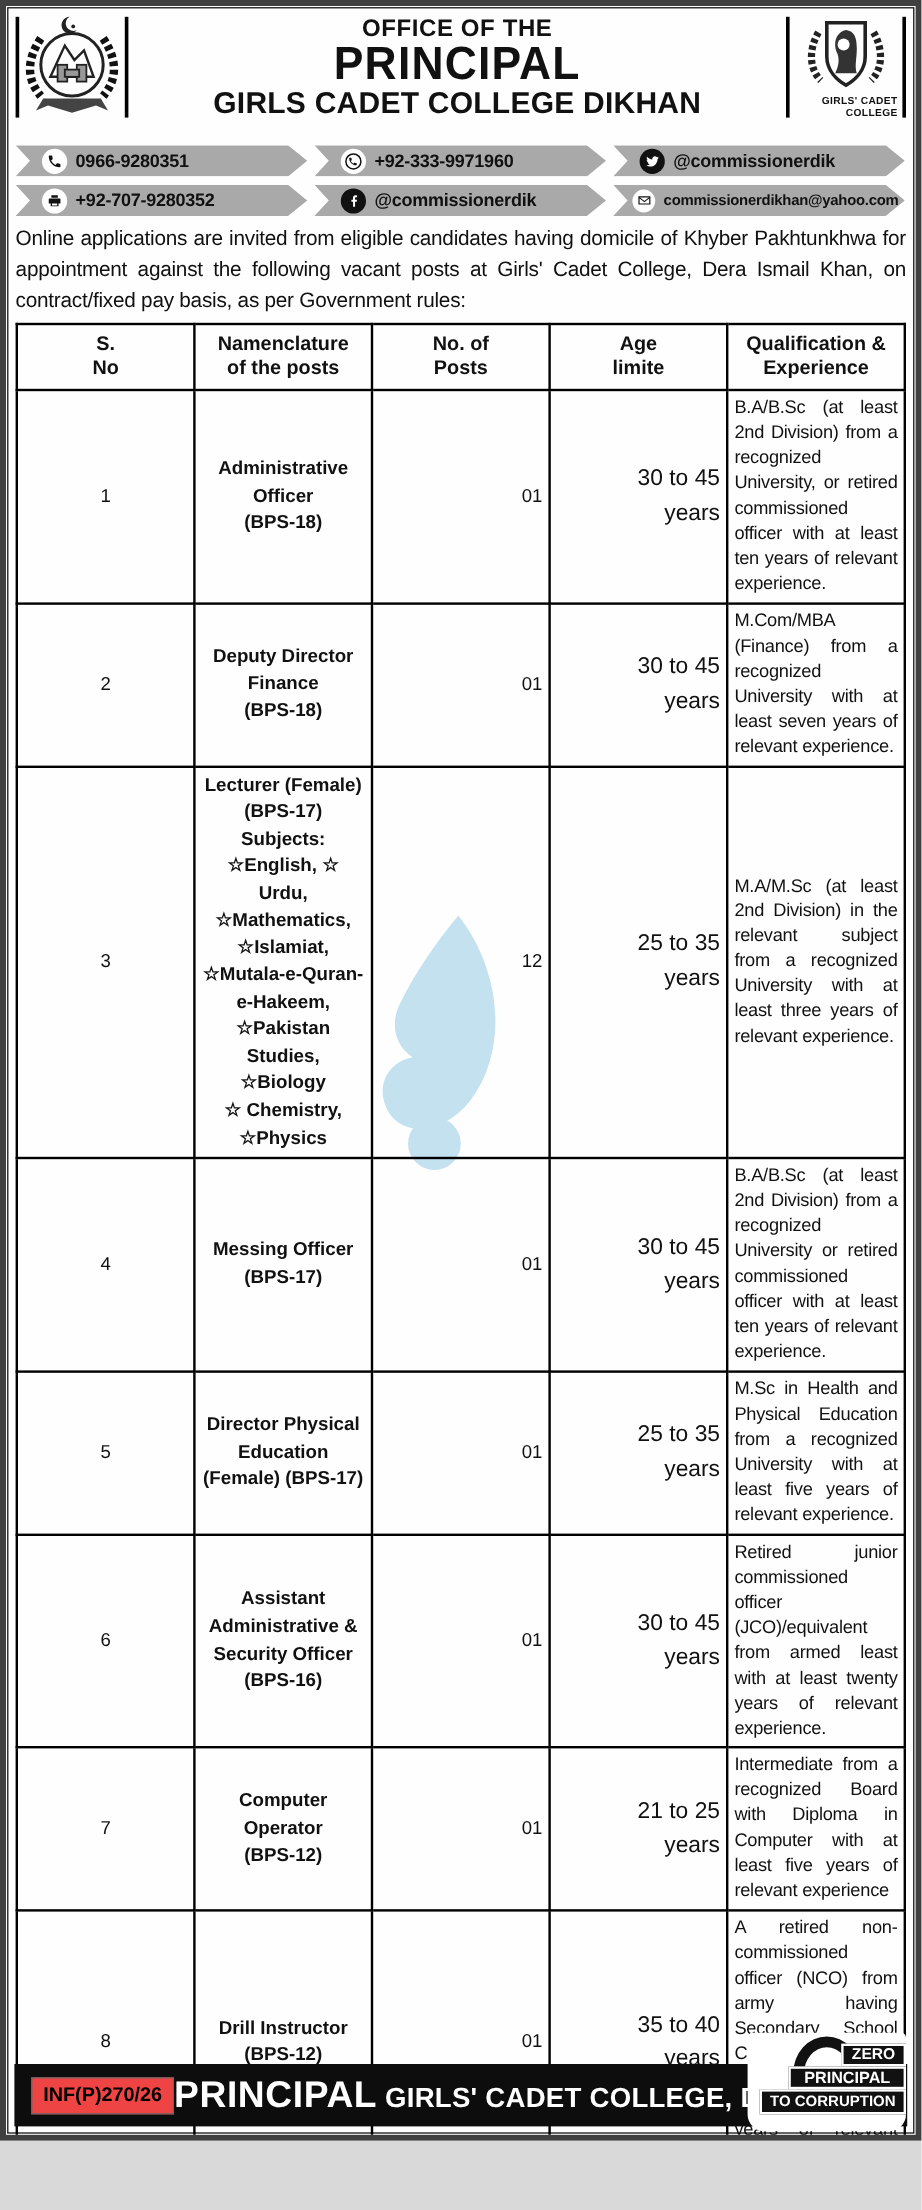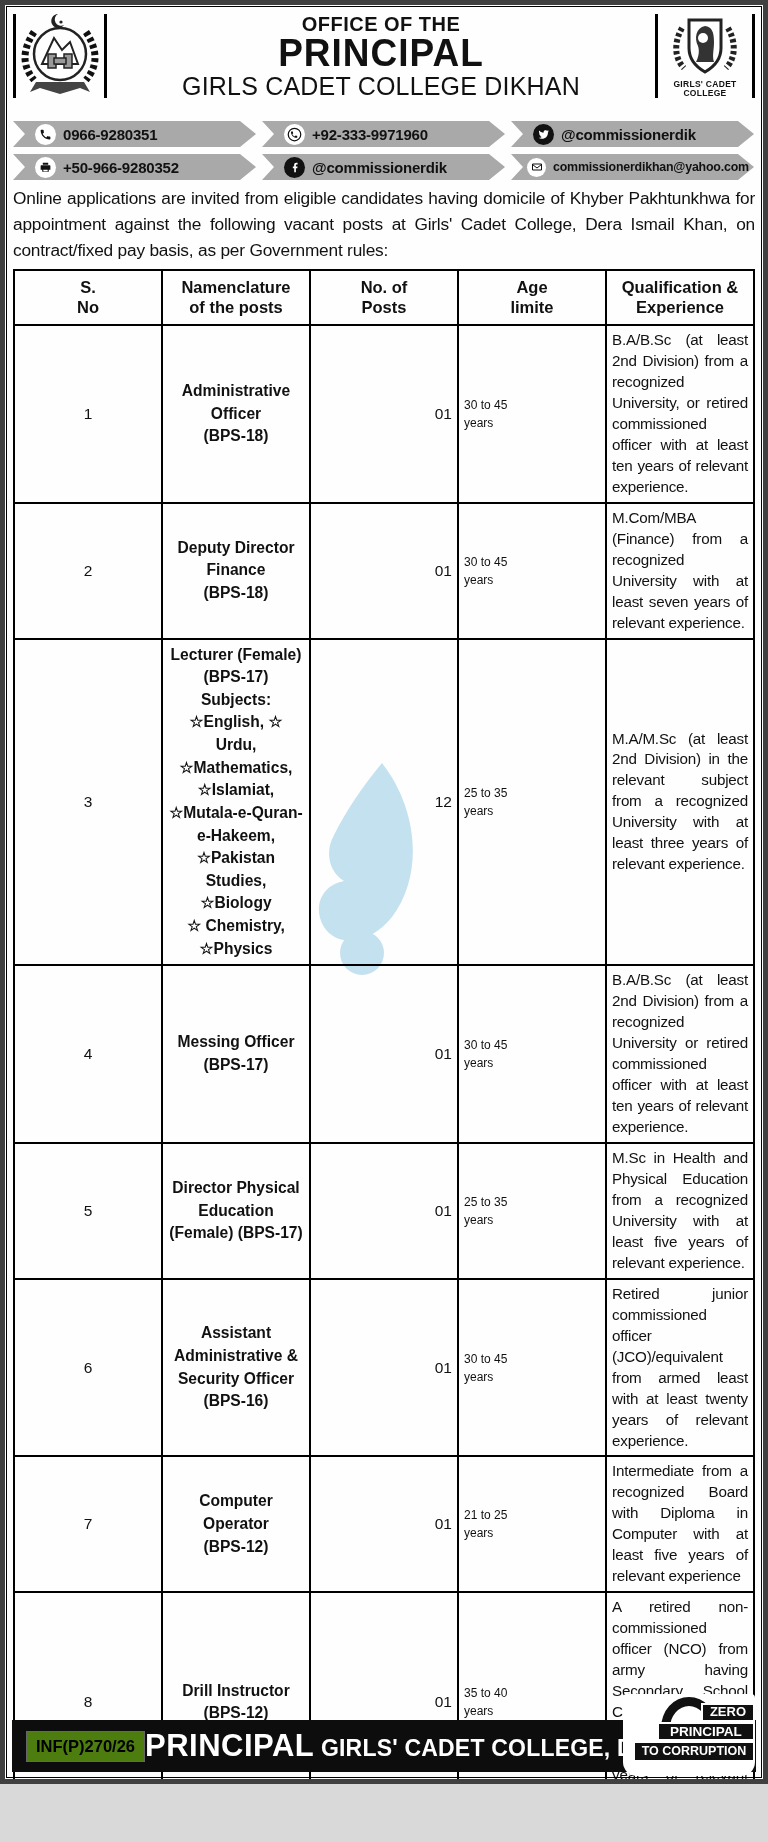--- a/index.html
+++ b/index.html
@@ -8,22 +8,22 @@
   .inner-frame{position:absolute;inset:1px;border:1px solid #000;pointer-events:none;z-index:4;}
   .content{position:relative;padding:4px 8px 0 8px;z-index:2;}
 
   
   .header{display:flex;align-items:stretch;height:90px;margin-top:2px;}
   .logo-wrap{display:flex;align-items:center;gap:4px;}
   .vbar{width:3px;background:#000;height:84px;}
   .title-block{flex:1;text-align:center;line-height:1.02;padding-top:3px;}
   .t-top{font-size:20px;font-weight:bold;letter-spacing:.5px;}
   .t-main{font-size:37px;font-weight:bold;letter-spacing:1px;transform:scaleY(1.05);}
-  .t-sub{font-size:25px;font-weight:normal;letter-spacing:.2px;margin-top:2px;}
-  .crest-caption{font-size:8.5px;font-weight:bold;text-align:center;line-height:1.1;letter-spacing:.3px;}
+  .t-sub{font-size:25px;font-weight:bold;letter-spacing:.2px;margin-top:2px;}
+  .crest-caption{font-size:8.5px;font-weight:bold;text-align:right;line-height:1.1;letter-spacing:.3px;}
 
   
   .contacts{display:flex;flex-wrap:wrap;gap:7px 6px;margin:20px 0 6px 0;}
   .ribbon{position:relative;width:243px;height:26px;background:var(--ribbon_gray,#aaa);
           display:flex;align-items:center;box-sizing:border-box;
           clip-path:polygon(0 0,calc(100% - 16px) 0,100% 50%,calc(100% - 16px) 100%,0 100%,12px 50%);}
   .cicon{width:21px;height:21px;border-radius:50%;background:#fff;display:flex;align-items:center;
          justify-content:center;margin:0 7px 0 22px;flex:none;}
   .cicon.dark{background:#111;}
   .ctext{font-size:15px;font-weight:bold;letter-spacing:-.2px;white-space:nowrap;}
@@ -36,27 +36,27 @@
               transform-origin:center;}
   .intro{font-size:17.3px;line-height:1.5;text-align:justify;margin:2px 0 5px 0;letter-spacing:-.2px;}
 
   
   table.posts{border-collapse:collapse;width:100%;table-layout:fixed;background:transparent;}
   table.posts th,table.posts td{border:2px solid #000;padding:4px 5px;vertical-align:middle;}
   table.posts th{font-size:16.5px;font-weight:bold;text-align:center;line-height:1.25;padding:6px 2px;}
   td.c-no{width:5.5%;text-align:center;font-size:15.5px;}
   td.c-name{width:32.5%;text-align:center;font-weight:bold;font-size:15.6px;line-height:1.45;}
   td.c-posts{width:7.5%;text-align:right;font-size:15.5px;}
-  td.c-age{width:10.5%;text-align:left;font-size:12px;line-height:1.5;}
+  td.c-age{width:10.5%;text-align:right;font-size:19px;line-height:1.5;}
   td.c-qual{width:44%;text-align:justify;font-size:15.2px;line-height:1.38;letter-spacing:-.2px;}
 
   
   .footer-bar{position:absolute;left:7px;right:7px;bottom:7px;height:52px;background:#0d0d0d;
               display:flex;align-items:center;z-index:3;}
-  .ref-box{background:#4d7c0f;color:#000;font-weight:bold;font-size:16.5px;padding:5px 9px;margin-left:14px;
+  .ref-box{background:#ef4444;color:#000;font-weight:bold;font-size:16.5px;padding:5px 9px;margin-left:14px;
            border:1px solid #666;}
   .footer-center{flex:1;text-align:center;color:#fff;white-space:nowrap;padding-right:120px;}
   .f-principal{font-size:31px;font-weight:bold;letter-spacing:.5px;}
   .f-college{font-size:23px;font-weight:bold;letter-spacing:.2px;}
   .badge{position:absolute;right:8px;bottom:3px;width:132px;height:82px;background:#fff;z-index:6;
          border-radius:4px 4px 14px 14px;display:flex;flex-direction:column;align-items:flex-end;justify-content:flex-start;}
   .badge .ring{position:absolute;top:3px;left:50%;transform:translateX(-50%);width:56px;height:62px;
                border:9px solid #111;border-radius:50%;box-sizing:border-box;}
   .badge .b1,.badge .b2,.badge .b3{position:relative;background:#111;color:#fff;font-weight:bold;text-align:center;
                border:2px solid #fff;line-height:1.15;}
@@ -149,21 +149,21 @@
             </svg>
           </span>
           <span class="ctext">@commissionerdik</span>
         </div>
         <div class="ribbon">
           <span class="cicon">
             <svg viewBox="0 0 24 24" width="13" height="13">
               <path fill="#111" d="M7 3h10v4H7zM4 8h16a1 1 0 0 1 1 1v7h-3v4H6v-4H3V9a1 1 0 0 1 1-1zm4 8v3h8v-3H8z"></path>
             </svg>
           </span>
-          <span class="ctext">+50-966-9280352</span>
+          <span class="ctext">+92-707-9280352</span>
         </div>
         <div class="ribbon">
           <span class="cicon dark">
             <svg viewBox="0 0 24 24" width="14" height="14">
               <path fill="#fff" d="M13.5 21v-7h2.4l.4-3h-2.8V9.1c0-.9.2-1.5 1.5-1.5h1.4V4.9c-.3 0-1.2-.1-2.2-.1-2.2 0-3.7 1.3-3.7 3.8V11H8.3v3h2.4v7h2.8z"></path>
             </svg>
           </span>
           <span class="ctext">@commissionerdik</span>
         </div>
         <div class="ribbon small">

